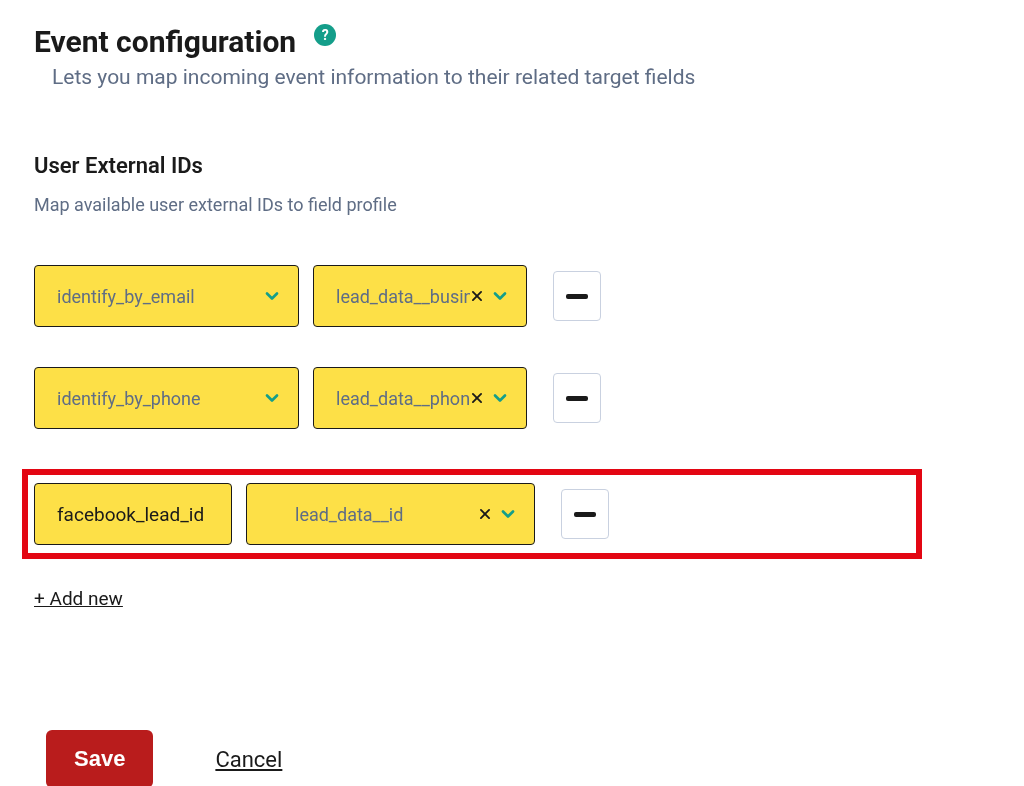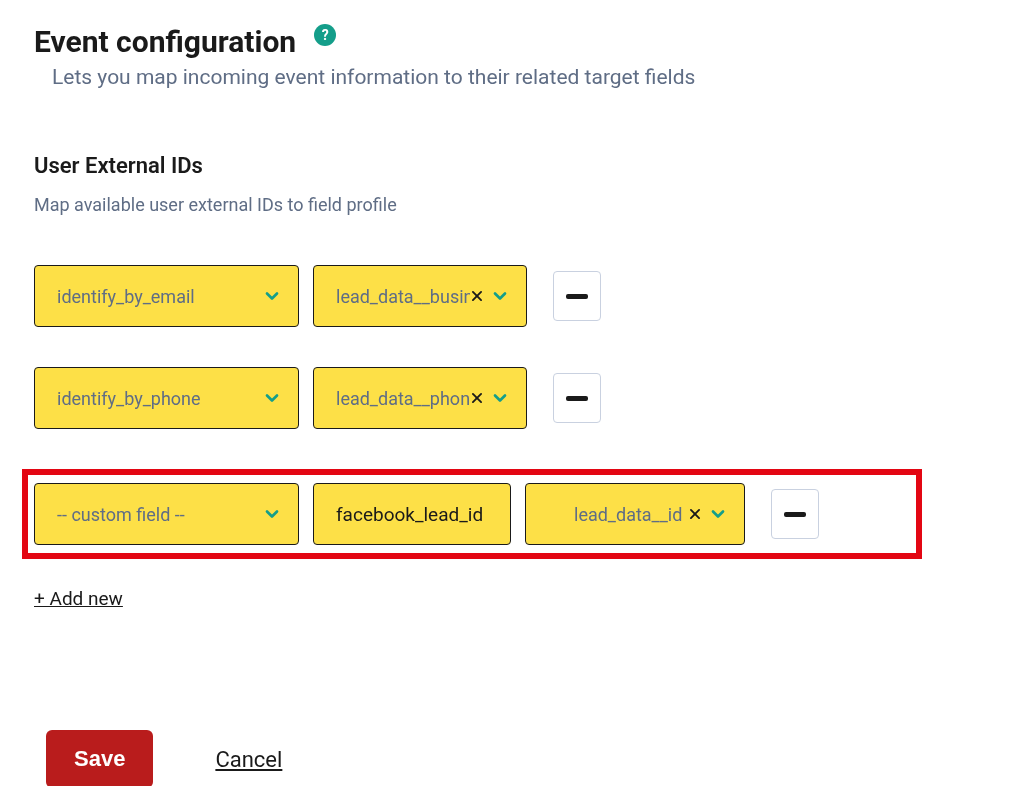--- a/index.html
+++ b/index.html
@@ -79,21 +79,21 @@
     align-items: center;
     padding: 0 16px 0 22px;
     background: #fde047;
     font-size: 18px;
     color: #5f6d85;
     position: relative;
   }
   .select-narrow { width: 265px; }
   .select-mid { width: 214px; }
   .input-mid { width: 198px; color: #1a1a1a; font-size: 19px; }
-  .select-combo { width: 220px; padding-left: 48px; }
+  .select-combo { width: 289px; padding-left: 48px; }
 
   .select-box .label { flex: 1; white-space: nowrap; overflow: hidden; text-overflow: clip; }
 
   .chev {
     color: #149e8a;
     flex-shrink: 0;
   }
   .chev svg { display: block; }
   .xmark {
     color: #1a1a1a;
@@ -225,28 +225,20 @@
               </svg>
           </span>
         </span>
       </div>
       <div class="remove-btn">
         <span class="dash"></span>
       </div>
     </div>
 
     <div class="highlight-wrap">
-      <div class="select-box select-narrow">
-        <span class="label">-- custom field --</span>
-        <span class="chev">
-          <svg width="20" height="20" viewBox="0 0 24 24" fill="none" stroke="currentColor" stroke-width="3.2" stroke-linecap="round" stroke-linejoin="round">
-              <polyline points="6 9 12 15 18 9"></polyline>
-            </svg>
-        </span>
-      </div>
       <div class="input-box input-mid">
         <span>facebook_lead_id</span>
       </div>
       <div class="select-box select-combo">
         <span class="label">lead_data__id</span>
         <span class="combo-icons">
           <span class="xmark">
             <svg width="14" height="14" viewBox="0 0 24 24" fill="none" stroke="currentColor" stroke-width="3.2" stroke-linecap="round">
                 <line x1="5" y1="5" x2="19" y2="19"></line>
                 <line x1="19" y1="5" x2="5" y2="19"></line>

